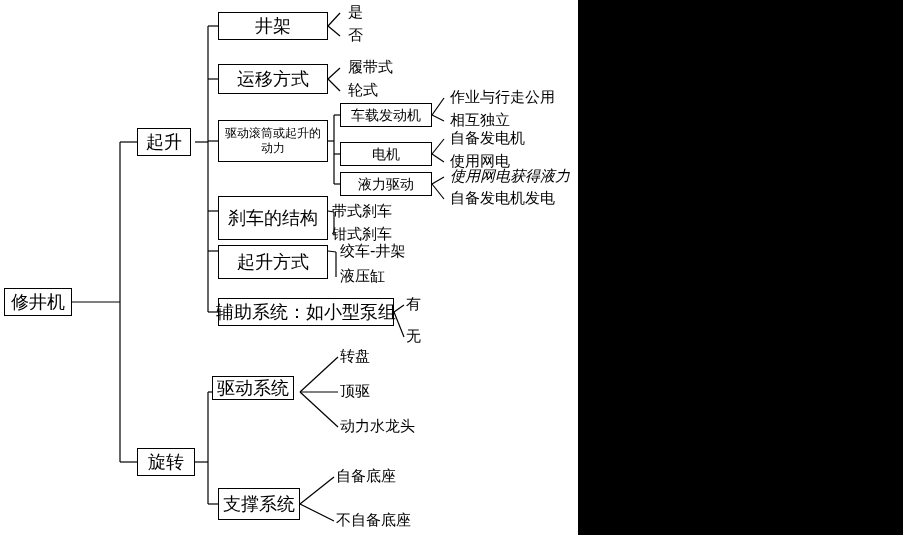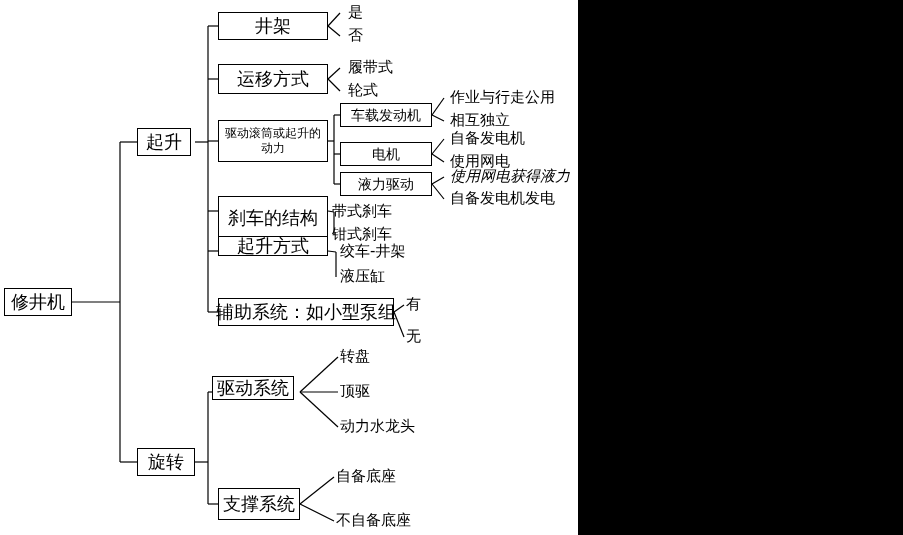--- a/index.html
+++ b/index.html
@@ -147,21 +147,21 @@
     <div class="leaf" style="left:450px; top:153px;">使用网电</div>
 
     <div class="node" style="left:340px; top:172px; width:92px; height:24px; font-size:14px;">液力驱动</div>
     <div class="leaf" style="left:450px; top:168px;font-style:italic;">使用网电获得液力</div>
     <div class="leaf" style="left:450px; top:190px;">自备发电机发电</div>
 
     <div class="node" style="left:218px; top:196px; width:110px; height:44px;">刹车的结构</div>
     <div class="leaf" style="left:332px; top:203px;">带式刹车</div>
     <div class="leaf" style="left:332px; top:226px;">钳式刹车</div>
 
-    <div class="node" style="left:218px; top:236px; width:110px; height:20px;">起升方式</div>
+    <div class="node" style="left:218px; top:245px; width:110px; height:34px;">起升方式</div>
     <div class="leaf" style="left:340px; top:243px;">绞车-井架</div>
     <div class="leaf" style="left:340px; top:268px;">液压缸</div>
 
     <div class="node" style="left:218px; top:298px; width:176px; height:28px;">辅助系统：如小型泵组</div>
     <div class="leaf" style="left:406px; top:296px;">有</div>
     <div class="leaf" style="left:406px; top:328px;">无</div>
 
     <div class="node" style="left:137px; top:448px; width:58px; height:28px;">旋转</div>
 
     <div class="node" style="left:212px; top:376px; width:82px; height:24px;">驱动系统</div>

